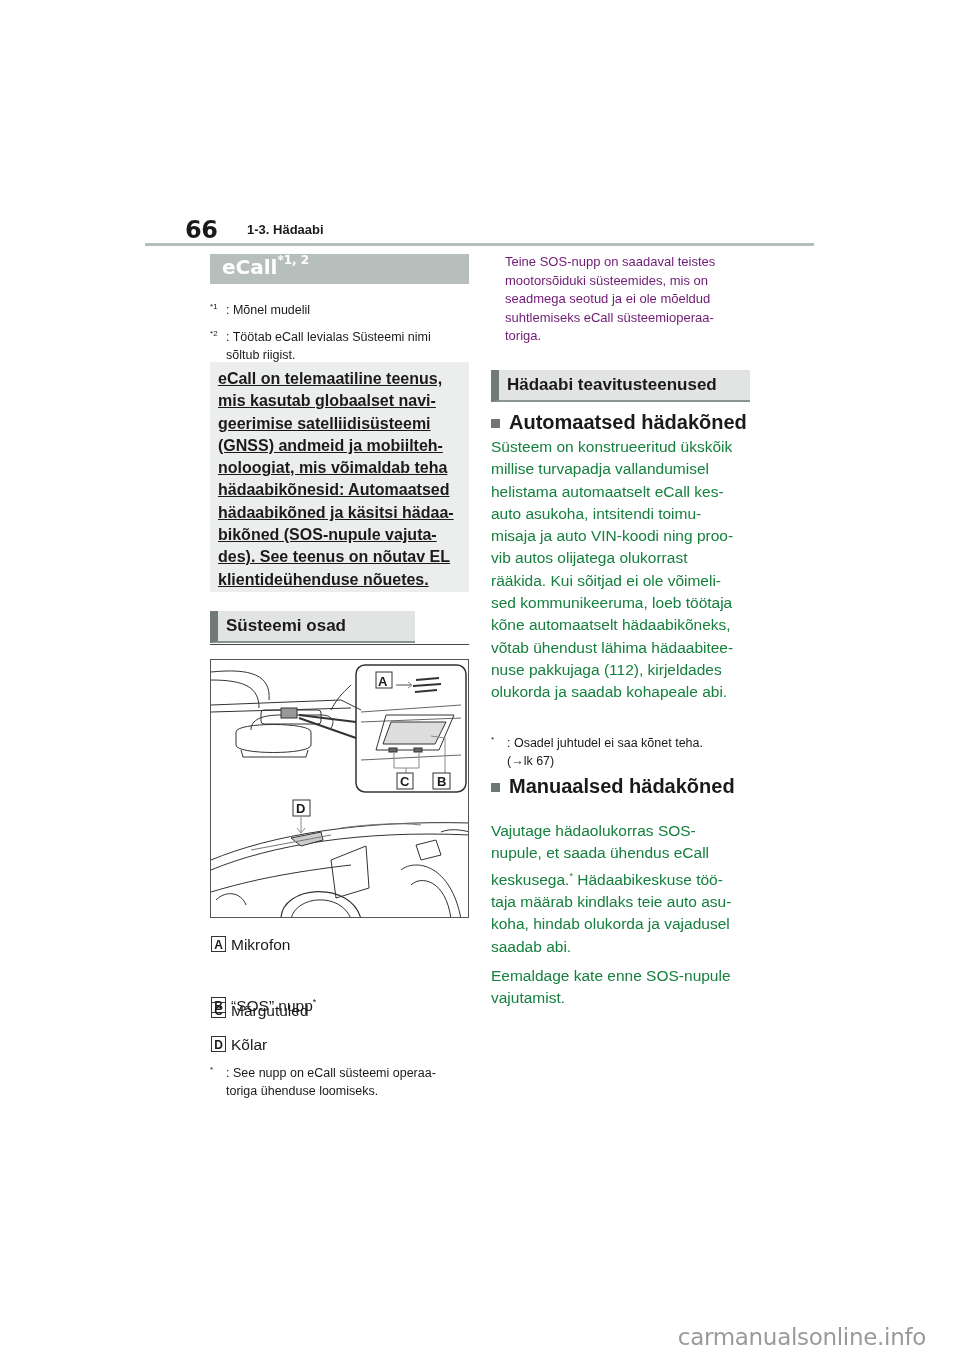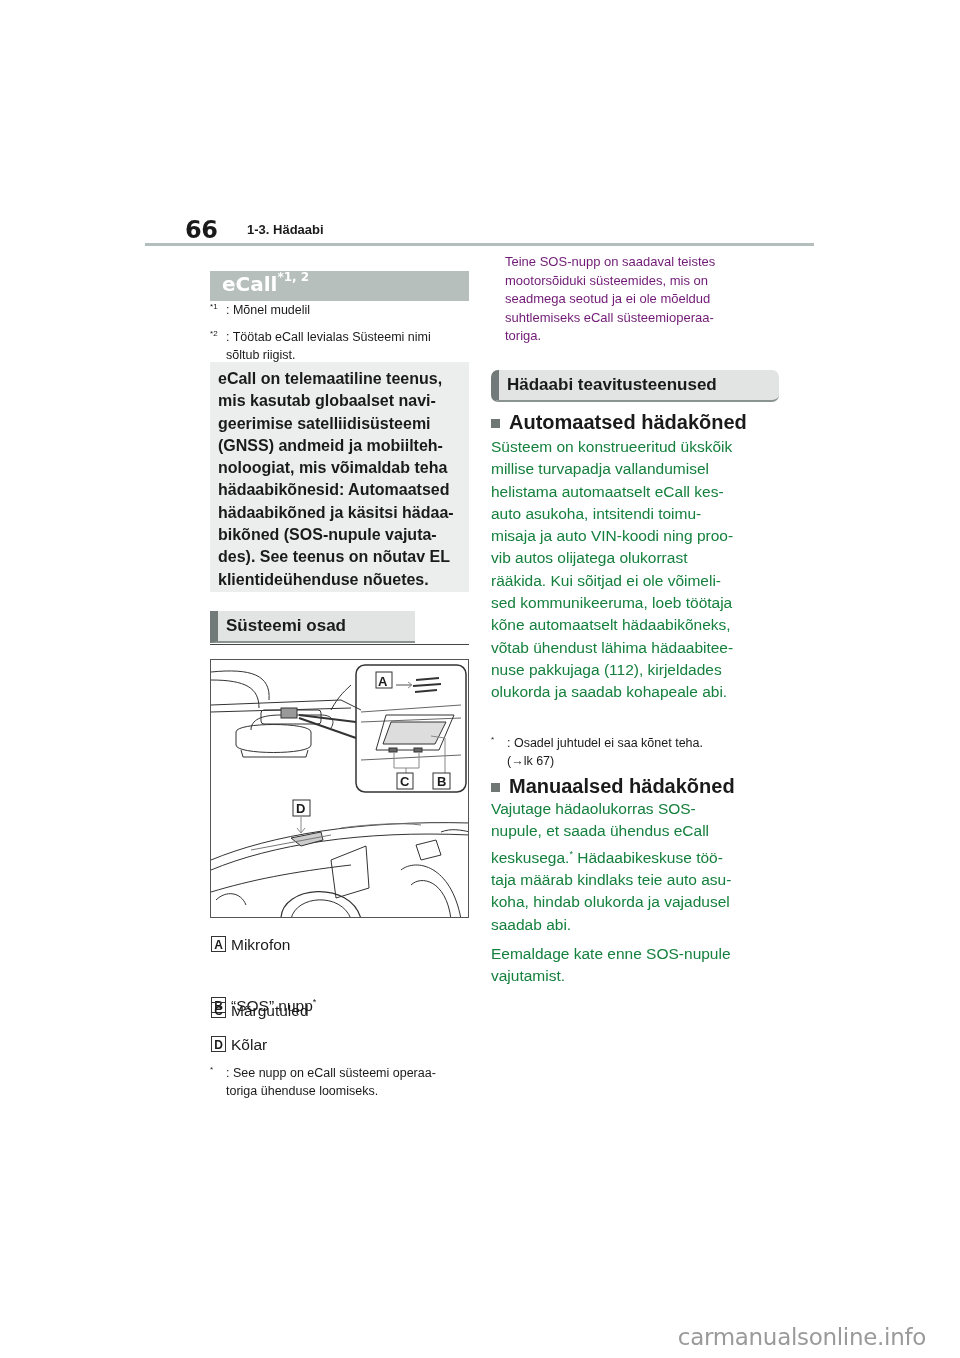--- a/index.html
+++ b/index.html
@@ -3,31 +3,31 @@
 <meta charset="utf-8">
 <style>
   html, body { margin: 0; padding: 0; }
   body { width: 960px; height: 1358px; background: #ffffff; position: relative; overflow: hidden;
          font-family: "Liberation Sans", sans-serif; color: #1a1a1a; }
   .abs { position: absolute; }
   .page-num { left: 185px; top: 216px; font-size: 24px; font-weight: bold; font-family: "DejaVu Sans", sans-serif; letter-spacing: -0.5px; }
   .chapter { left: 247px; top: 222px; font-size: 13px; font-weight: bold; }
   .header-rule { left: 145px; top: 243px; width: 669px; height: 3px; background: #b4bebd; }
 
-  .section-title-grey { left: 210px; top: 271px; width: 259px; height: 30px; background: #b7bfbd; }
+  .section-title-grey { left: 210px; top: 254px; width: 259px; height: 30px; background: #b7bfbd; }
   .section-title-grey span.t { position: absolute; left: 12px; top: 1px; font-size: 20px; font-weight: bold; color: #ffffff; font-family: "DejaVu Sans", sans-serif; }
   .section-title-grey sup { font-size: 12px; vertical-align: top; position: relative; top: -2px; }
 
   .fn { font-size: 12.5px; line-height: 18px; color: #1a1a1a; }
   .fn .mark { display: inline-block; width: 16px; }
   .fn .mark sup { font-size: 8px; }
   .fn .cont { padding-left: 16px; }
 
   .intro-box { left: 210px; top: 362px; width: 259px; height: 230px; background: #eceeed; box-sizing: border-box; padding: 6px 8px 0 8px; }
-  .intro-box p { margin: 0; font-size: 16px; line-height: 22.3px; font-weight: bold; color: #1a1a1a; }
+  .intro-box p { margin: 0; font-size: 16px; line-height: 22.3px; font-weight: bold; color: #1a1a1a; text-decoration: underline; }
 
   .subhead { height: 32px; background: #e1e4e3; border-left: 8px solid #717a78; border-bottom: 2px solid #8b9391; box-sizing: border-box; }
   .subhead span { position: absolute; left: 8px; top: 5px; font-size: 17px; font-weight: bold; color: #1a1a1a; }
 
   .fig-top-rule { left: 210px; top: 644px; width: 259px; height: 1px; background: #444; }
   .figure { left: 210px; top: 659px; width: 259px; height: 259px; border: 1px solid #555; box-sizing: border-box; background: #fff; overflow: hidden; }
 
   .legend-item { left: 211px; font-size: 15.5px; line-height: 20px; }
   .legend-item .box { display: inline-block; width: 15px; height: 16px; border: 1px solid #333; font-size: 12px; font-weight: bold; text-align: center; line-height: 16px; margin-right: 5px; vertical-align: 1px; box-sizing: border-box; }
   .legend-item sup { font-size: 9px; }
@@ -167,21 +167,21 @@
 </div>
 
 <div class="abs" style="left:505px; top:253px; width:260px;">
   <p class="small-text">Teine SOS-nupp on saadaval teistes</p>
   <p class="small-text">mootorsõiduki süsteemides, mis on</p>
   <p class="small-text">seadmega seotud ja ei ole mõeldud</p>
   <p class="small-text">suhtlemiseks eCall süsteemioperaa-</p>
   <p class="small-text">toriga.</p>
 </div>
 
-<div class="abs subhead" style="left:491px; top:370px; width:288px;border-radius:7px;">
+<div class="abs subhead" style="left:491px; top:370px; width:259px;">
   <span>Hädaabi teavitusteenused</span>
 </div>
 
 <div class="abs bullet-head" style="left:491px; top:412px;">
   <span class="sq"></span><span>Automaatsed hädakõned</span>
 </div>
 
 <div class="abs" style="left:491px; top:436px; width:270px;">
   <p class="body-text">Süsteem on konstrueeritud ükskõik</p>
   <p class="body-text">millise turvapadja vallandumisel</p>
@@ -199,21 +199,21 @@
 
 <div class="abs fn" style="left:491px; top:731px; width:270px;">
   <span class="mark"><sup>*</sup></span><span>: Osadel juhtudel ei saa kõnet teha.</span>
   <div class="cont">(→lk 67)</div>
 </div>
 
 <div class="abs bullet-head" style="left:491px; top:776px;text-align:center;">
   <span class="sq"></span><span>Manuaalsed hädakõned</span>
 </div>
 
-<div class="abs" style="left:491px; top:798px; width:270px;">
+<div class="abs" style="left:491px; top:820px; width:270px;">
   <p class="body-text">Vajutage hädaolukorras SOS-</p>
   <p class="body-text">nupule, et saada ühendus eCall</p>
   <p class="body-text"><span>keskusega.</span><sup style="font-size:9px;">*</sup><span> Hädaabikeskuse töö-</span></p>
   <p class="body-text">taja määrab kindlaks teie auto asu-</p>
   <p class="body-text">koha, hindab olukorda ja vajadusel</p>
   <p class="body-text">saadab abi.</p>
   <p class="body-text" style="margin-top:7px;">Eemaldage kate enne SOS-nupule</p>
   <p class="body-text">vajutamist.</p>
 </div>
 

